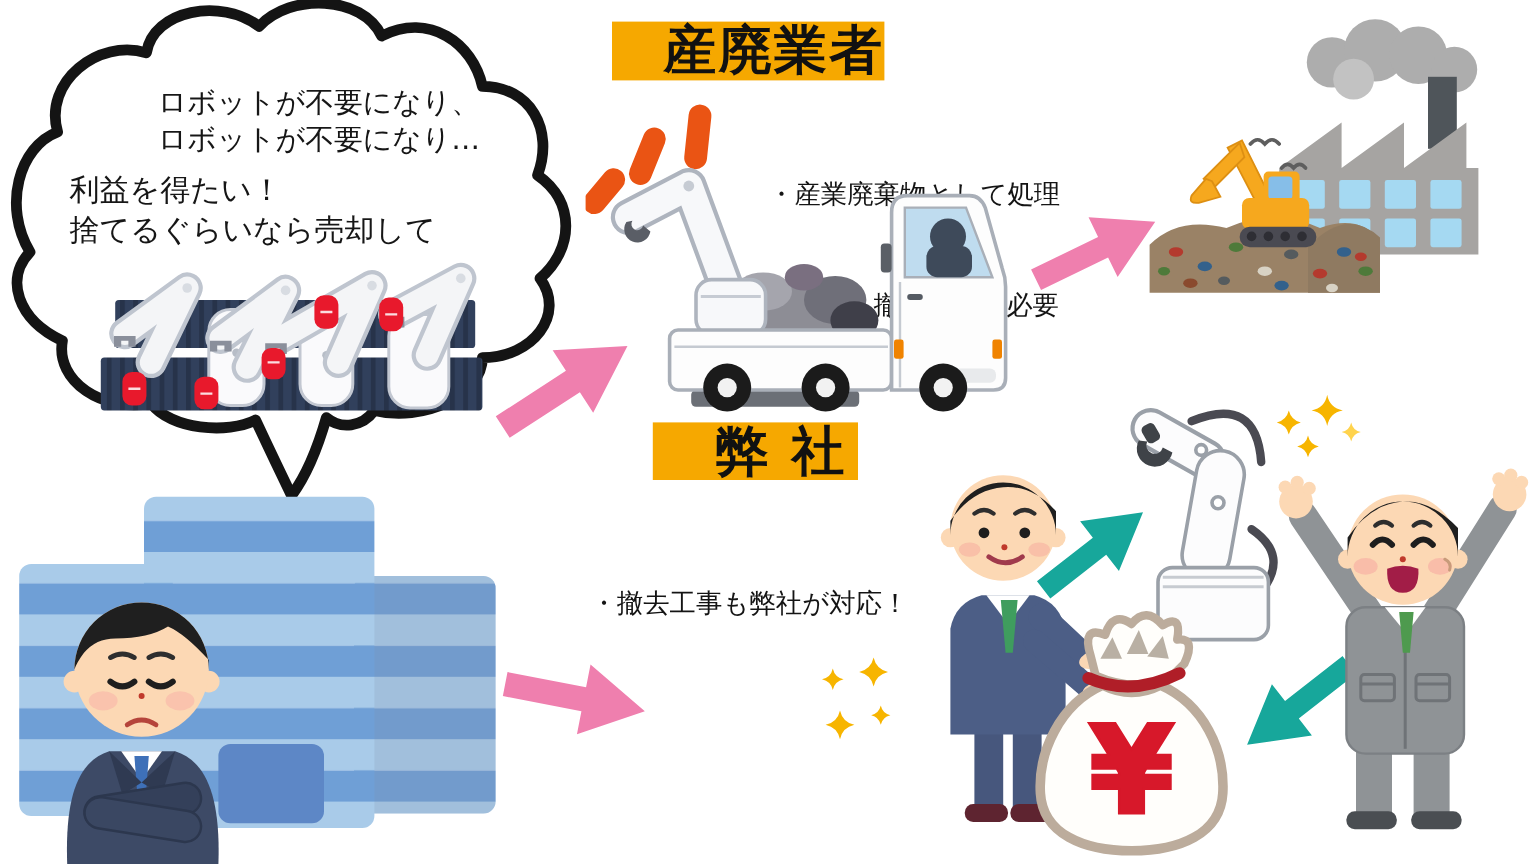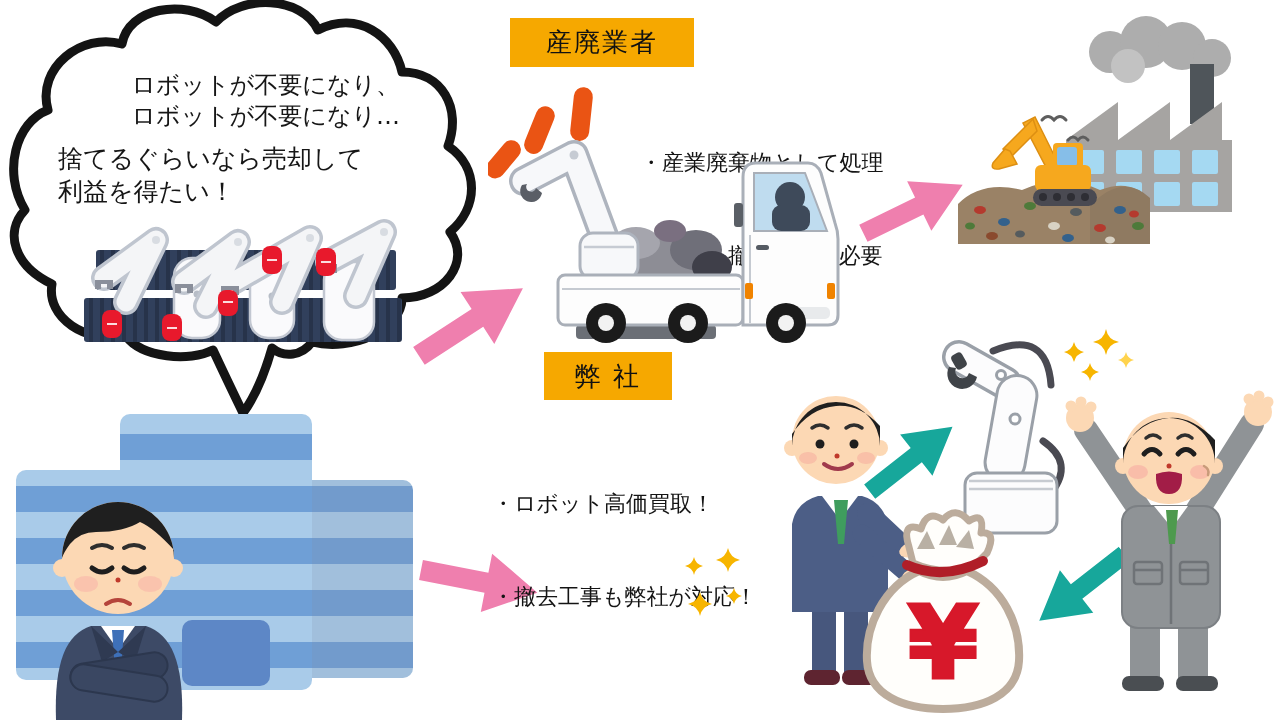--- a/index.html
+++ b/index.html
@@ -2,22 +2,22 @@
 <html><head>
 <meta charset="utf-8">
 <style>
   html,body{margin:0;padding:0;background:#fff;}
   #canvas{
     position:relative;width:1280px;height:720px;background:#ffffff;overflow:hidden;
     font-family:"DejaVu Sans","Liberation Sans",sans-serif;color:#1a1a1a;
   }
   .abs{position:absolute;}
   .label-chip{
-    background:#F6A800;color:#111;font-weight:normal;font-size:26px;
-    display:flex;align-items:center;justify-content:center;letter-spacing:2px;
+    background:#F6A800;color:#111;font-weight:bold;font-size:44px;
+    display:flex;align-items:center;justify-content:center;letter-spacing:2px;padding-left:43px;
   }
   .bullets{font-size:22px;line-height:31px;color:#141414;white-space:pre;}
   .bubble-text{font-size:24px;line-height:31px;color:#161616;text-align:right;}
   .bubble-text2{font-size:25px;line-height:33px;color:#161616;text-align:left;}
   svg{display:block;}
 </style>
 </head>
 <body>
 
 <div id="canvas">
@@ -103,22 +103,22 @@
         <path d="M29,126 h10 M89,130 h10 M145,104 h10 M189,62 h10 M243,64 h10"></path>
       </g>
     </g>
   </svg>
 
   <div class="abs bubble-text" style="left:100px;top:70px;width:300px">
     <div>ロボットが不要になり、</div>
     <div>ロボットが不要になり…</div>
   </div>
   <div class="abs bubble-text2" style="left:58px;top:142px;width:330px">
+    <div>利益を得たい！</div>
     <div>捨てるぐらいなら売却して</div>
-    <div>利益を得たい！</div>
   </div>
 
   <svg class="abs" style="left:36px;top:466px" width="165" height="254" viewBox="0 0 165 254">
     <path d="M20,254 C18,196 30,168 55,160 L110,160 C135,168 148,196 146,254 Z" fill="#3D4A66"></path>
     <path d="M65,160 L82,184 L99,160 Z" fill="#ffffff"></path>
     <polygon points="76,164 88,164 85,204 79,204" fill="#3E70B8"></polygon>
     <path d="M55,160 L82,186 L66,196 Z" fill="#2F3A52"></path>
     <path d="M110,160 L82,186 L99,196 Z" fill="#2F3A52"></path>
     <g>
       <rect x="34" y="192" width="98" height="26" rx="13" fill="#34405A" transform="rotate(-9 83 205)" stroke="#2C374E" stroke-width="2"></rect>
@@ -264,21 +264,20 @@
         <circle cx="76" cy="90" r="4"></circle>
           <circle cx="90" cy="90" r="4"></circle>
       </g>
     </g>
   </svg>
 
   <div class="abs label-chip" style="left:544px;top:352px;width:128px;height:48px">
     <span>弊 社</span>
   </div>
   <div class="abs bullets" style="left:492px;top:426px">
-    <div>・ロボット高価買取！</div>
     <div>・撤去工事も弊社が対応！</div>
   </div>
 
   <svg class="abs" style="left:762px;top:362px" width="165" height="330" viewBox="0 0 165 330">
     <g>
       <rect x="50" y="248" width="24" height="64" fill="#47577D"></rect>
       <rect x="82" y="248" width="24" height="64" fill="#47577D"></rect>
       <rect x="42" y="308" width="36" height="15" rx="7" fill="#5E2430"></rect>
       <rect x="80" y="308" width="36" height="15" rx="7" fill="#5E2430"></rect>
     </g>

